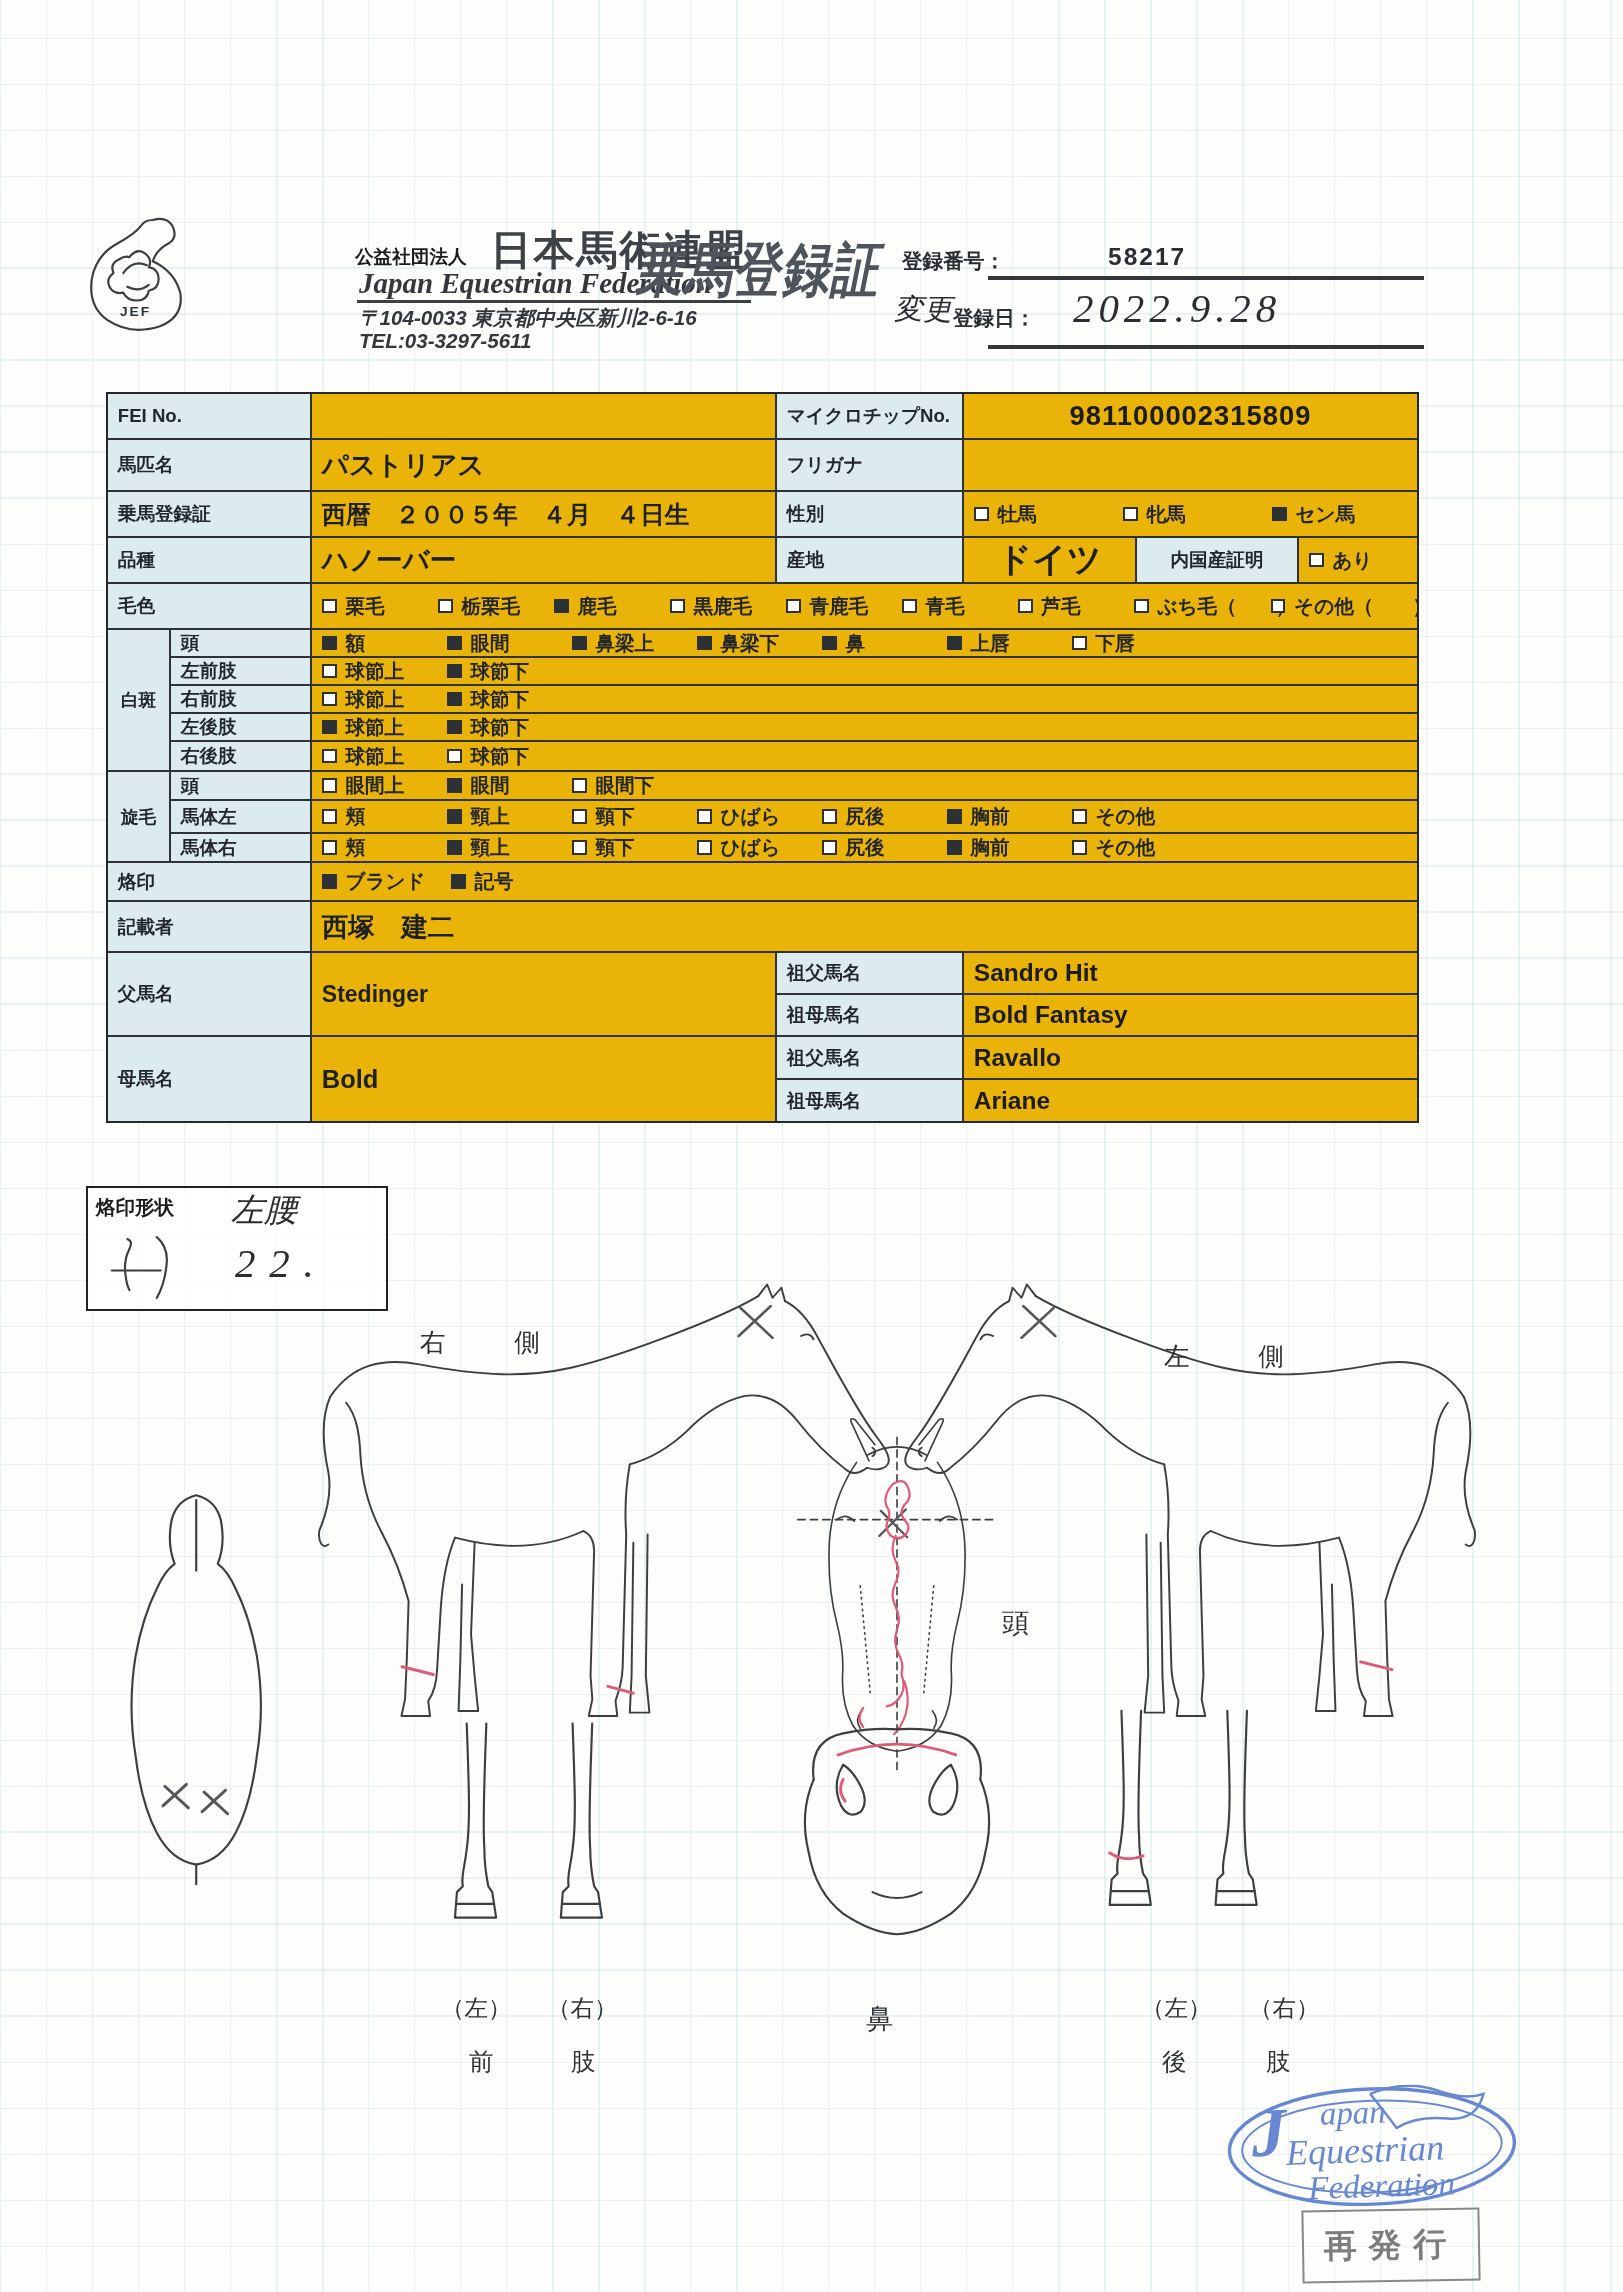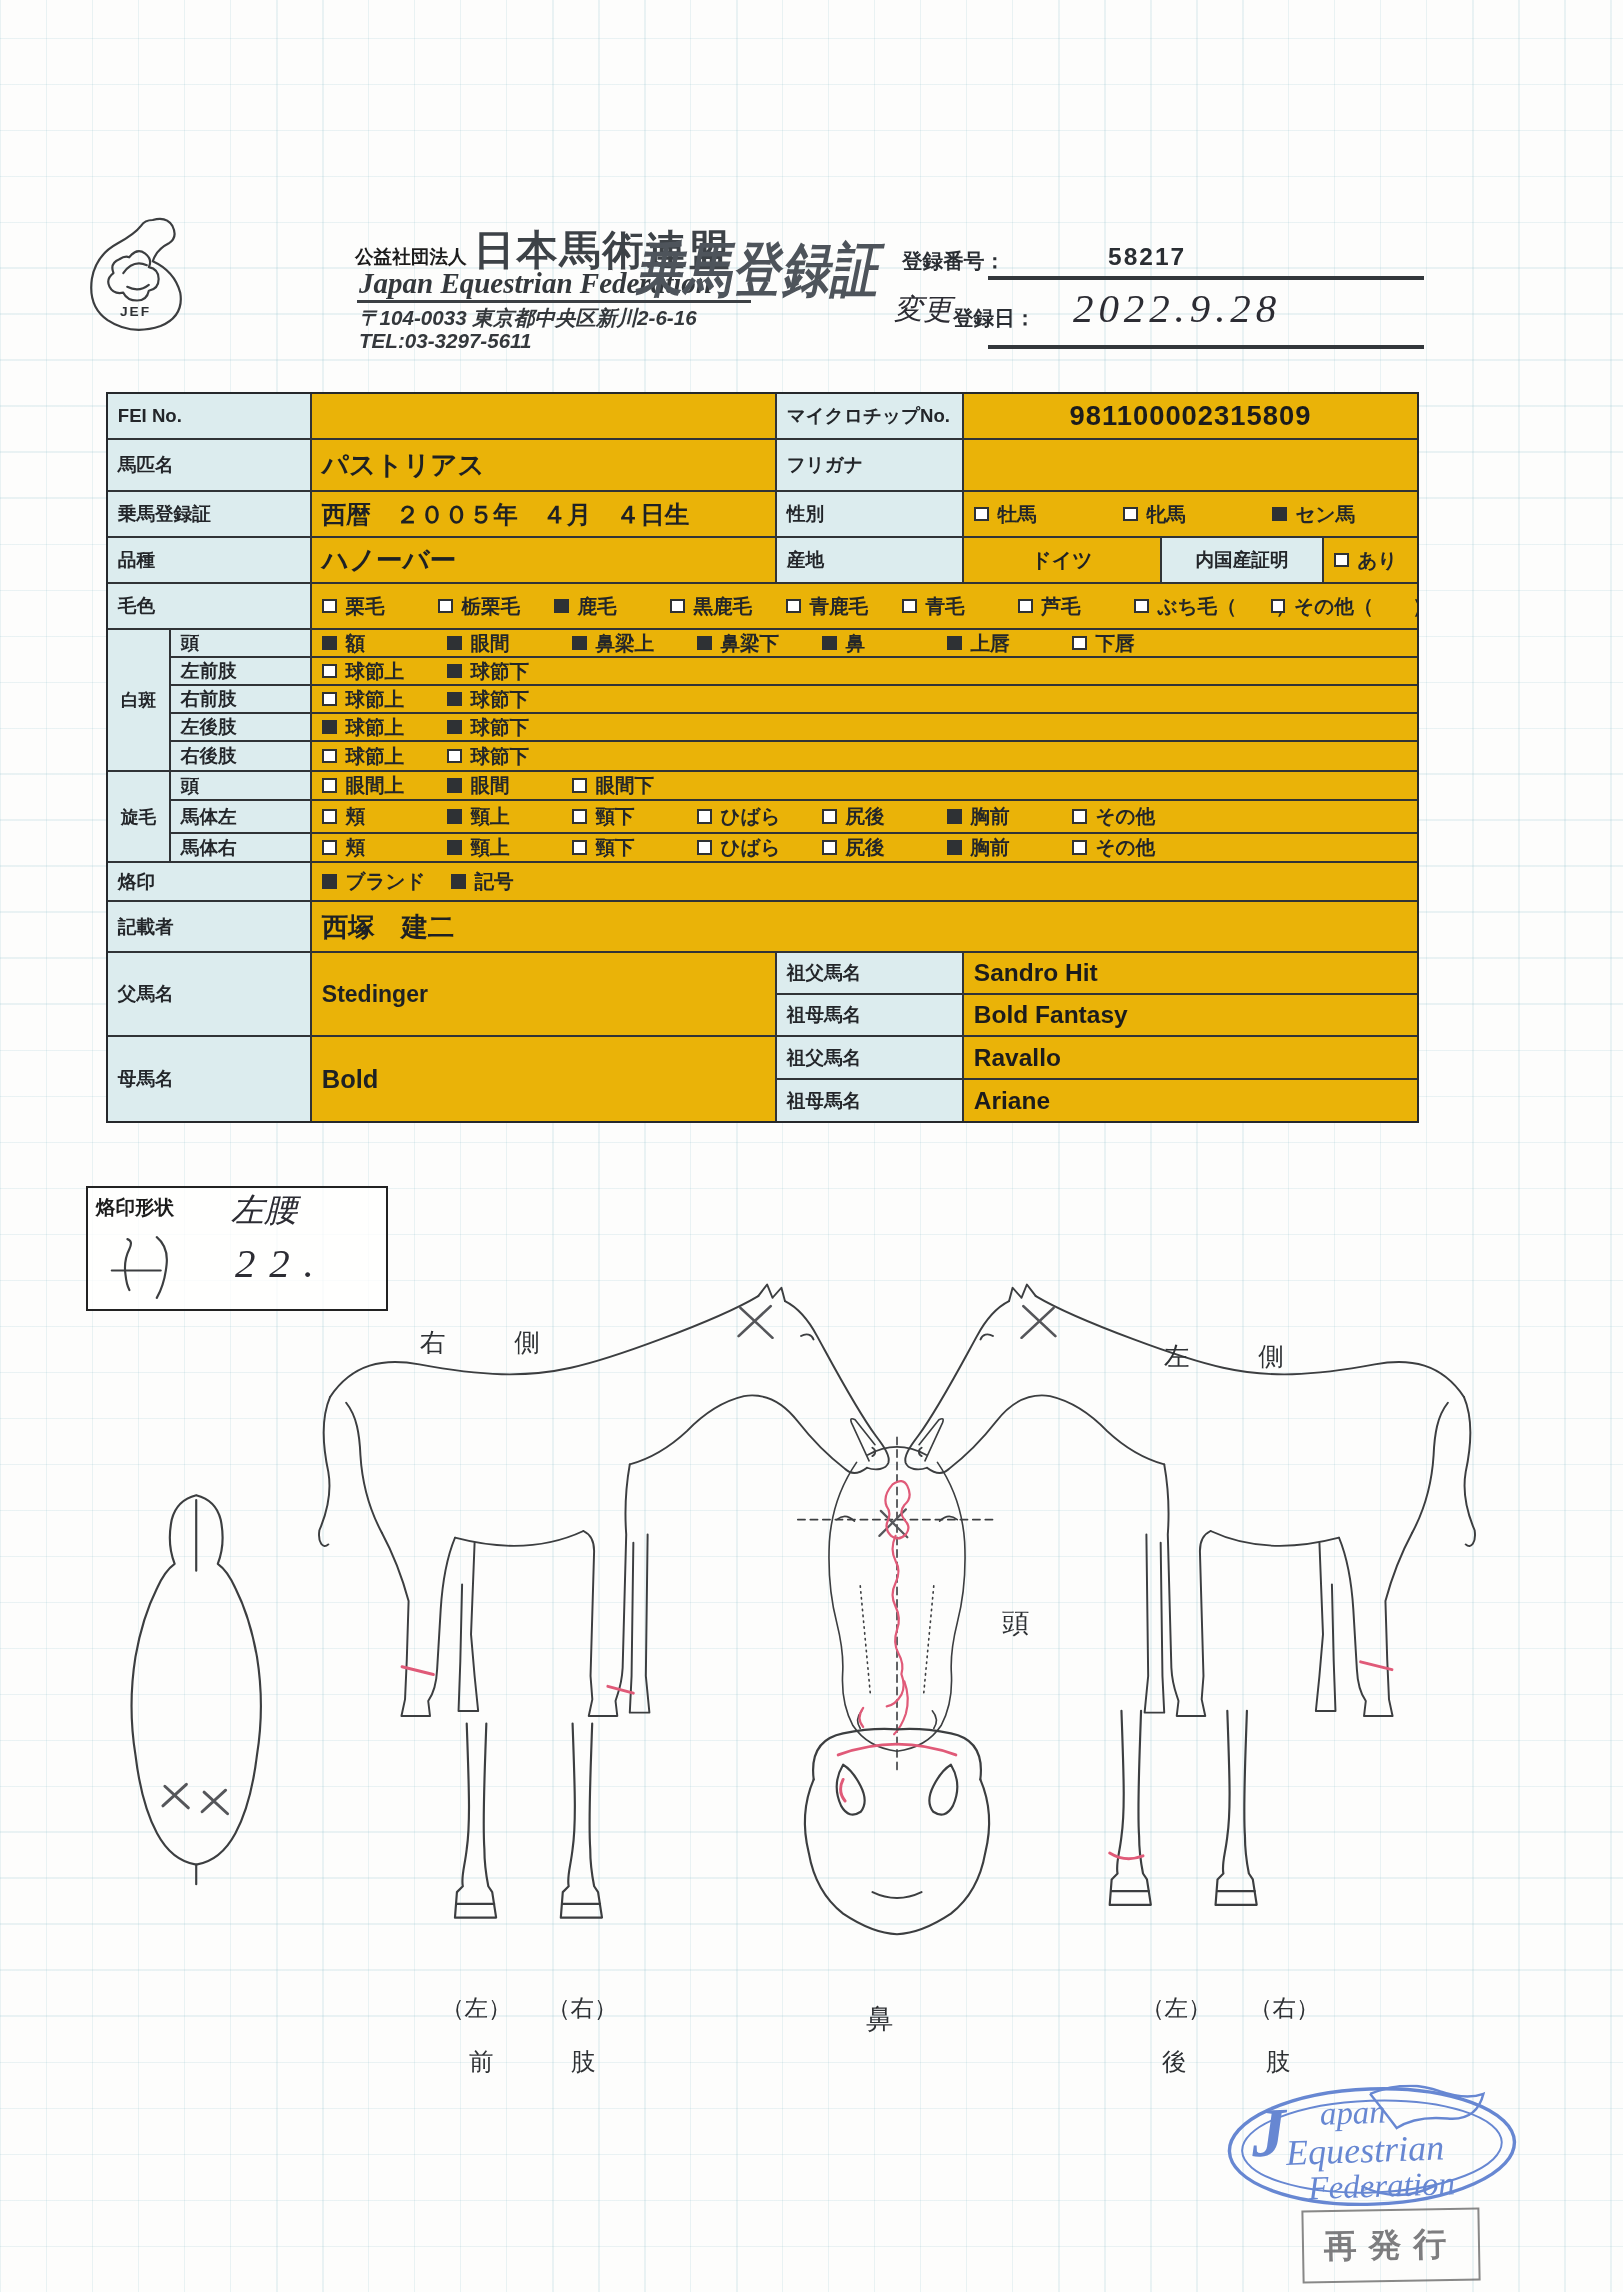--- a/index.html
+++ b/index.html
@@ -84,21 +84,21 @@
 
 <div class="page">
 
   <svg class="abs sketch" style="left:84px;top:214px" width="110" height="120" viewBox="0 0 112 122">
     <path d="M70,6 Q84,2 90,12 Q96,24 86,30 Q74,36 70,48 Q92,58 98,80 Q102,104 78,114 Q48,124 24,108 Q4,94 8,66 Q12,42 34,30 Q52,20 58,12 Q62,6 70,6 Z" stroke-width="3"></path>
     <path d="M46,44 q8,-10 16,-4 q8,6 4,14 q10,2 10,12 q0,10 -10,12 q-2,10 -12,10 q-10,0 -14,-8 q-10,2 -14,-6 q-4,-8 4,-14 q-4,-10 6,-14 q6,-4 10,-2 Z" stroke-width="1.6"></path>
     <path d="M40,60 q10,-14 24,-8 M44,74 q12,6 22,-2" stroke-width="1.4"></path>
   </svg>
   <div class="abs logo-jef" style="left:120px;top:304px">JEF</div>
 
-  <div class="abs" style="left:355px;top:223px;display:flex;align-items:flex-end;gap:7px">
+  <div class="abs" style="left:355px;top:223px;display:flex;align-items:flex-end;gap:24px">
     <span class="orgtype" style="padding-bottom:7.8px">公益社団法人</span>
     <span class="orgname">日本馬術連盟</span>
   </div>
   <div class="abs orgen" style="left:359px;top:267px">Japan Equestrian Federation</div>
   <div class="abs hrule" style="left:357px;top:300px;width:394px"></div>
   <div class="abs addr" style="left:359px;top:306px">〒104-0033 東京都中央区新川2-6-16</div>
   <div class="abs addr" style="left:359px;top:329px">TEL:03-3297-5611</div>
 
   <div class="abs title" style="left:635px;top:231px">乗馬登録証</div>
 
@@ -144,21 +144,21 @@
             <span class="cbl">セン馬</span>
           </span>
         </div>
     </div>
 
     <div class="tr" style="height:46px">
       <div class="td lbl w-l1">品種</div>
       <div class="td w-v1 val">ハノーバー</div>
       <div class="td lbl w-l2">産地</div>
       <div class="w-v2" style="display:flex">
-        <div class="td center val" style="width:198px;font-size:20px">ドイツ</div>
+        <div class="td center val" style="width:173px;font-size:34px">ドイツ</div>
         <div class="td lbl center" style="width:162px">内国産証明</div>
         <div class="td opts" style="flex:1">
             <span class="opt">
               <span class="cb"></span>
               <span class="cbl">あり</span>
             </span>
           </div>
       </div>
     </div>
 

